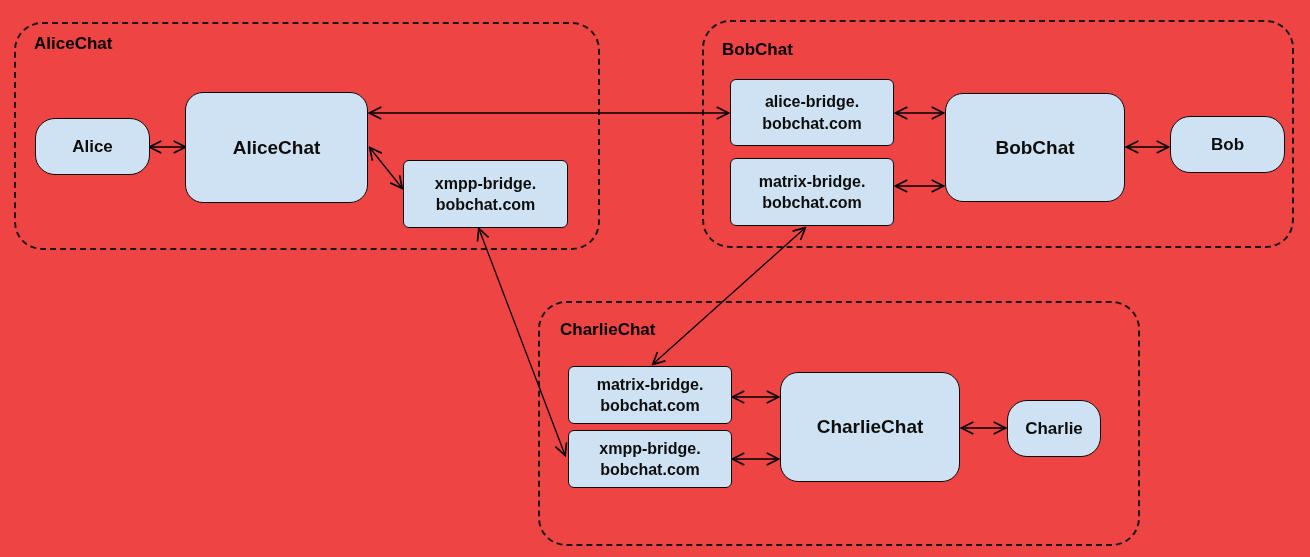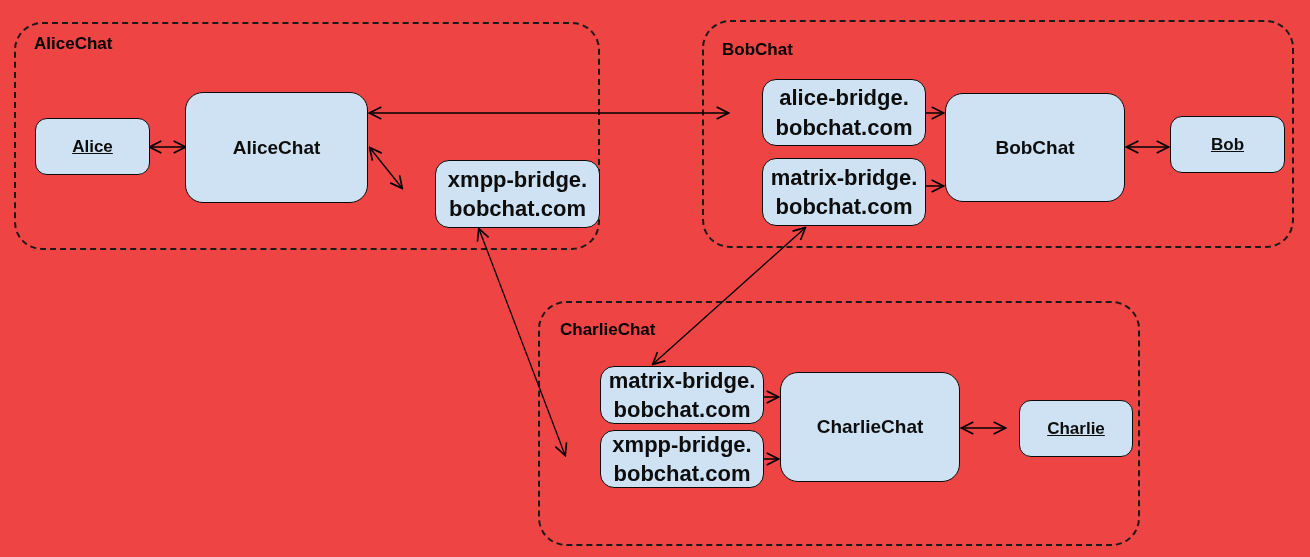--- a/index.html
+++ b/index.html
@@ -30,23 +30,23 @@
     border:1.6px solid #0b0b0b;
     box-sizing:border-box;
     display:flex;
     flex-direction:column;
     align-items:center;
     justify-content:center;
     text-align:center;
     font-weight:bold;
     color:#0d0d0d;
   }
-  .node.small  { border-radius:12px; font-size:17px;text-decoration:underline; }
+  .node.small  { border-radius:20px; font-size:17px; }
   .node.big    { border-radius:18px; font-size:19px; }
-  .node.bridge { border-radius:14px; font-size:22px; line-height:1.32;margin-left:32px; }
+  .node.bridge { border-radius:6px; font-size:16px; line-height:1.32; }
   .node span { display:block; }
   #edge-layer {
     position:absolute;
     left:0; top:0;
     width:1310px; height:557px;
     pointer-events:none;
   }
   #edge-layer line { stroke:#000000; stroke-width:1.3; }
 </style>
 </head>
@@ -101,15 +101,15 @@
 
   <div class="node bridge" style="left:568px; top:366px; width:164px; height:58px;">
     <span>matrix-bridge.</span>
     <span>bobchat.com</span>
   </div>
   <div class="node bridge" style="left:568px; top:430px; width:164px; height:58px;">
     <span>xmpp-bridge.</span>
     <span>bobchat.com</span>
   </div>
   <div class="node big" style="left:780px; top:372px; width:180px; height:110px;">CharlieChat</div>
-  <div class="node small" style="left:1007px; top:400px; width:114px; height:57px;margin-left:12px;">Charlie</div>
+  <div class="node small" style="left:1007px; top:400px; width:94px; height:57px;">Charlie</div>
 
 </div>
 
 </body></html>

